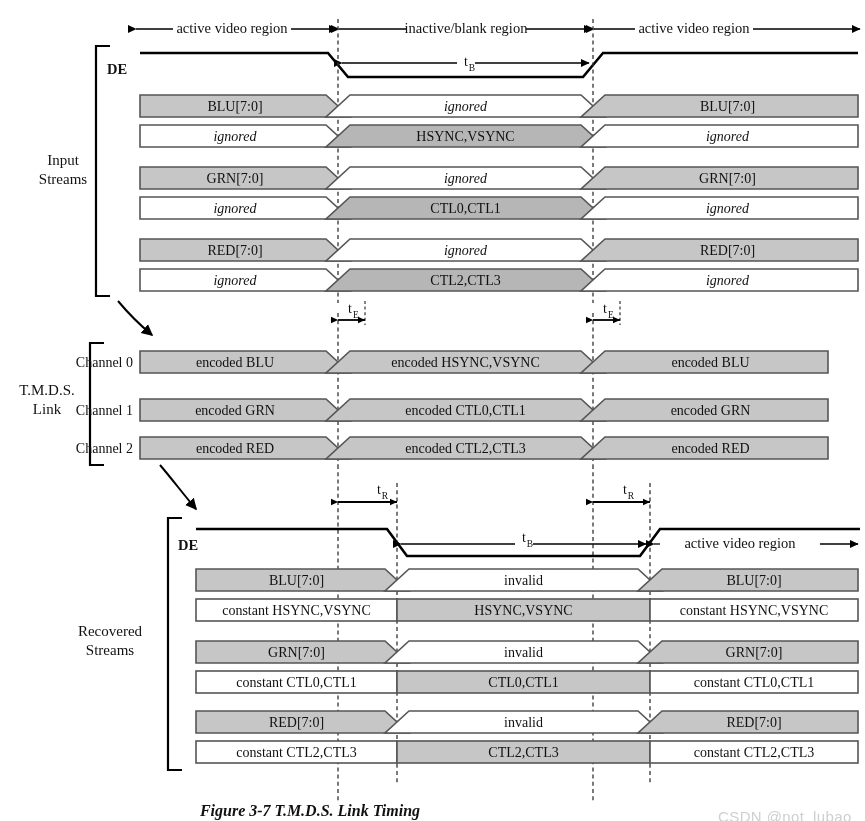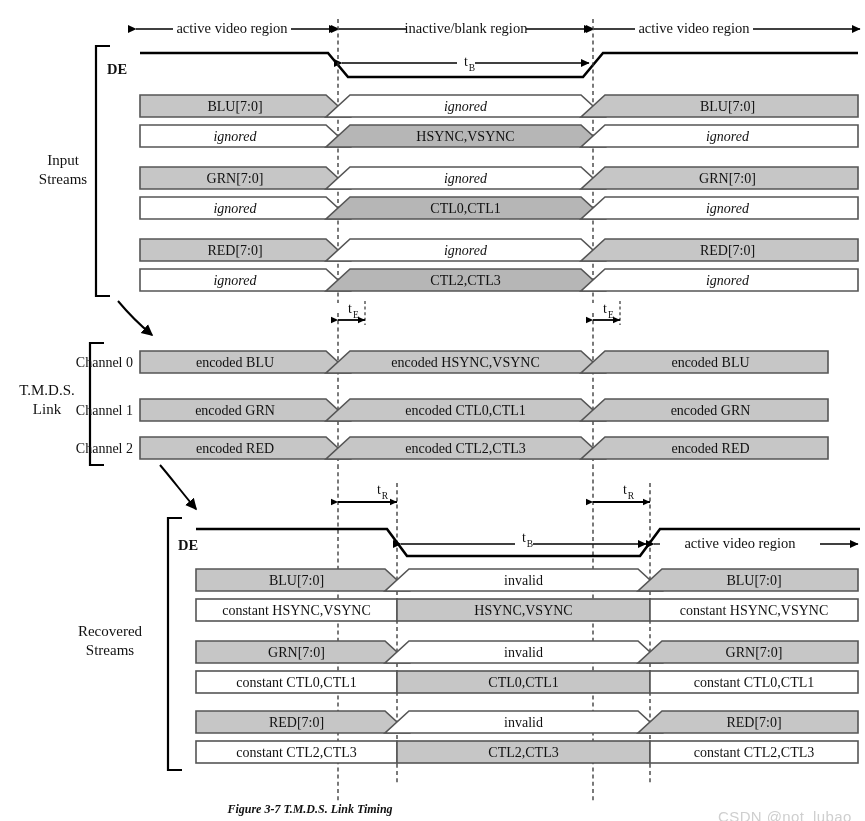--- a/index.html
+++ b/index.html
@@ -2,21 +2,21 @@
 <html><head>
 <meta charset="utf-8">
 <style>
   html,body{margin:0;padding:0;background:#fff;}
   body{width:865px;height:821px;position:relative;
        font-family:"Liberation Serif",serif;}
   #root{position:absolute;inset:0;margin-top:13px;}
   svg{display:block;}
   .cap{position:absolute;left:0;top:789px;width:620px;text-align:center;
        font-family:"Liberation Serif",serif;font-style:italic;font-weight:bold;
-       font-size:12px;color:#111;}
+       font-size:16px;color:#111;}
   .wm{position:absolute;left:718px;top:795px;font-family:"Liberation Sans",sans-serif;
       font-size:15px;color:#cfcfcf;letter-spacing:.4px;}
 </style>
 </head>
 <body>
 
 <div id="root">
 
 <svg id="diagram" width="865" height="821" viewBox="0 0 865 821">
   <defs>

